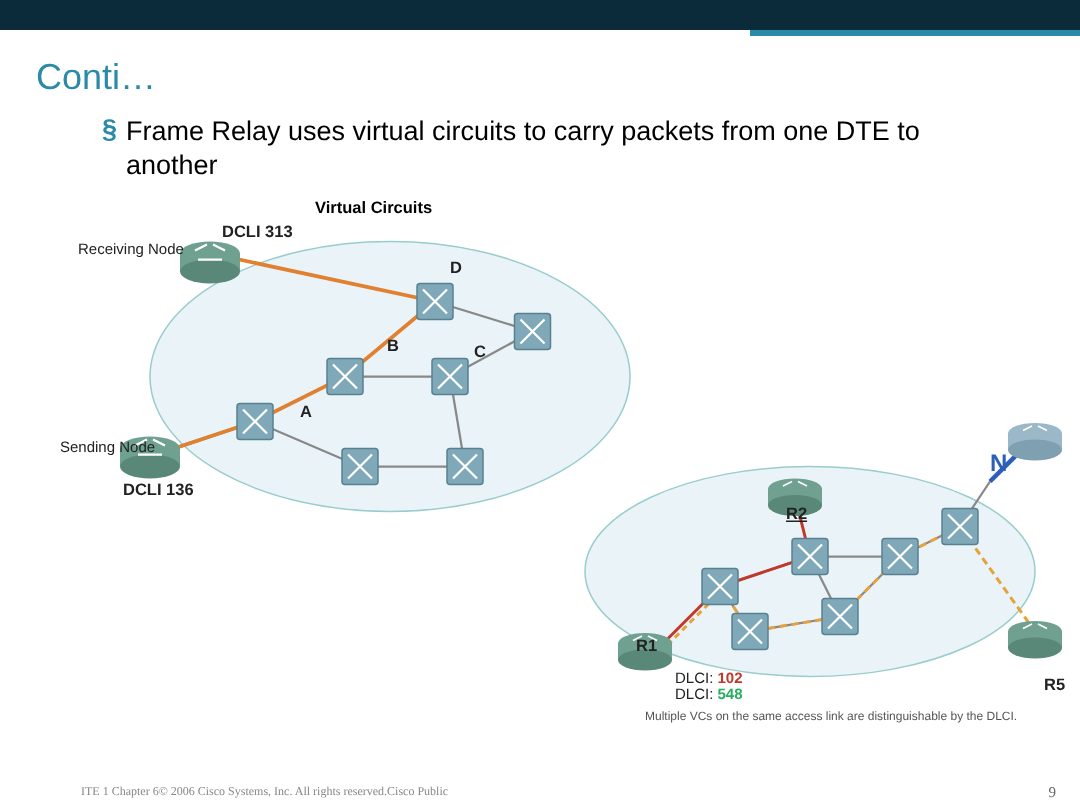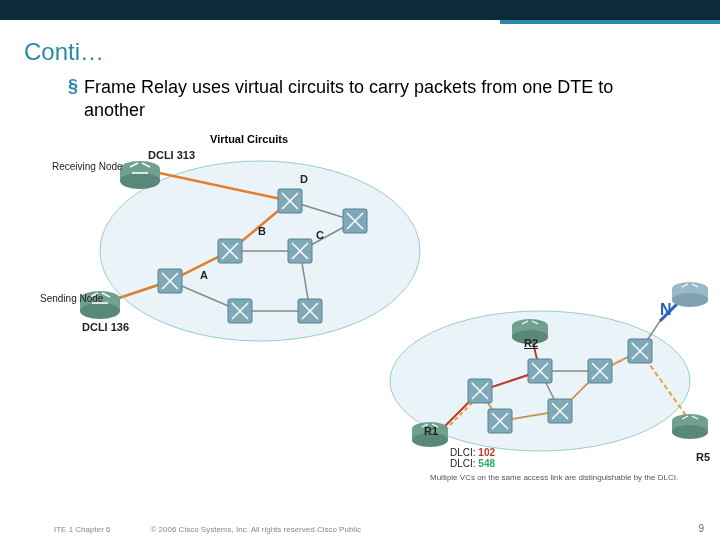--- a/index.html
+++ b/index.html
@@ -11,23 +11,23 @@
   .bullet-mark { color: #2b8aa8; font-weight: bold; font-size: 18px; margin-right: 6px; line-height: 1.2; }
   .bullet-text { font-size: 18px; line-height: 1.25; }
   .diagram-area { position: relative; width: 100%; height: 360px; }
   .lbl { position: absolute; font-size: 10px; color: #222; white-space: nowrap; }
   .lbl.bold { font-weight: bold; font-size: 11px; }
   .lbl.tiny { font-size: 8px; color: #555; }
   .caption { position: absolute; font-size: 11px; font-weight: bold; text-align: right; }
   .red-txt { color: #c0392b; font-weight: bold; }
   .grn-txt { color: #27ae60; font-weight: bold; }
   svg.net { position: absolute; top: 0; left: 0; width: 720px; height: 360px; pointer-events: none; }
-  .footer { position: absolute; bottom: 6px; left: 0; width: 100%; display: flex; align-items: flex-end; font-size: 8px; color: #888; }
+  .footer { position: absolute; bottom: 6px; left: 0; width: 100%; display: flex; align-items: flex-start; font-size: 8px; color: #888; font-family: Liberation Serif, serif; }
   .footer span:nth-child(1) { margin-left: 54px; }
-  .footer span:nth-child(2) { margin-left: 40px; }
+  .footer span:nth-child(2) { }
   .footer span:nth-child(3) { }
   .footer .pg { margin-left: auto; margin-right: 16px; font-size: 10px; color: #666; }
 </style>
 </head>
 <body>
 
 <div class="top-bar"></div>
 <div class="top-accent"></div>
 
 <h1 class="title">Conti…</h1>

